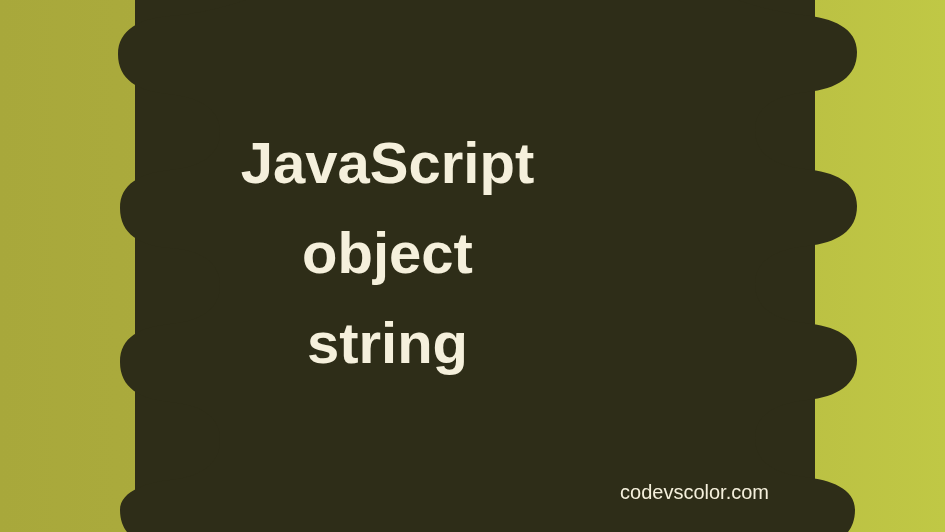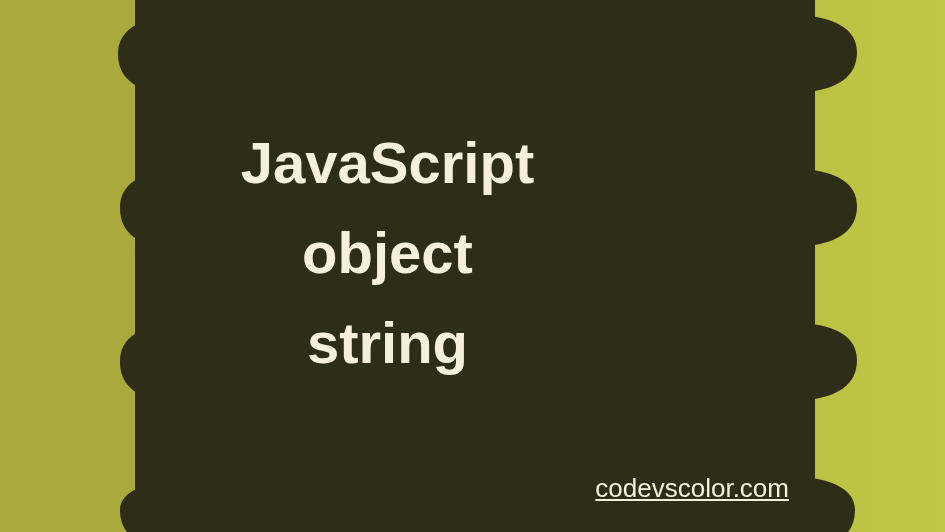--- a/index.html
+++ b/index.html
@@ -53,26 +53,25 @@
       z-index: 2;
       text-align: center;
       color: #f5f0dc;
       font-size: 58px;
       font-weight: bold;
       line-height: 1.55;
     }
     .watermark {
       position: absolute;
       bottom: 28px;
-      right: 156px;
+      right: 176px;
       z-index: 2;
       color: #f5f0dc;
-      font-size: 26px;
+      font-size: 20px;
       font-weight: 500;
-      text-decoration: underline;
     }
   </style>
 </head>
 <body>
 
 <div class="canvas">
 
   <div class="center-dark"></div>
 
   <svg class="blob-left" viewBox="0 0 340 552" preserveAspectRatio="none">

